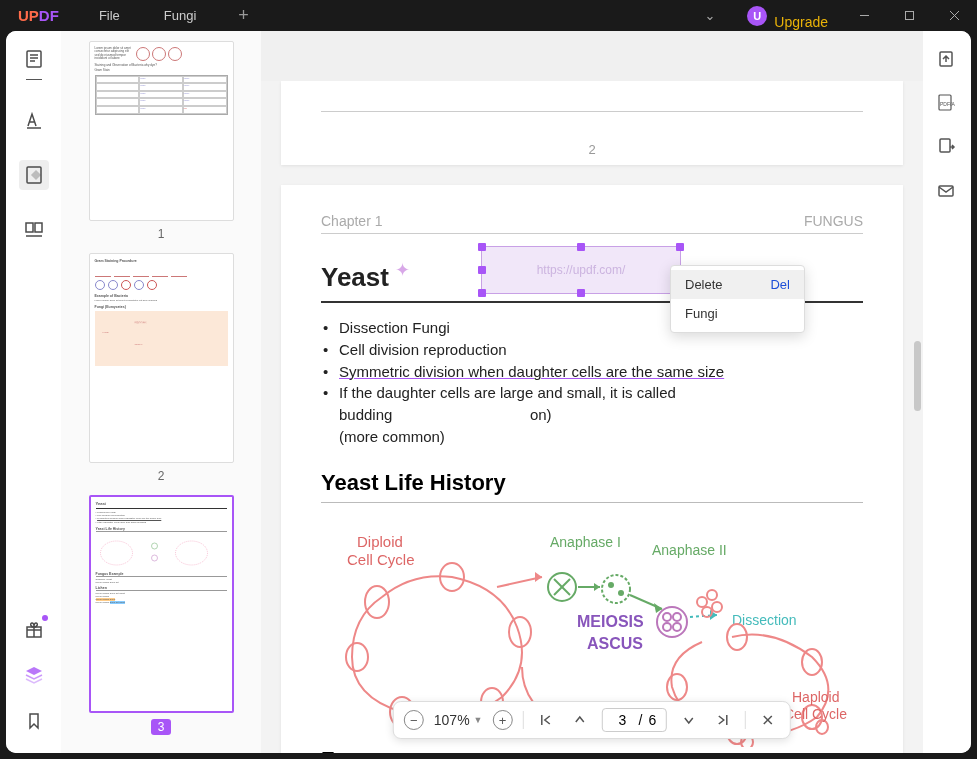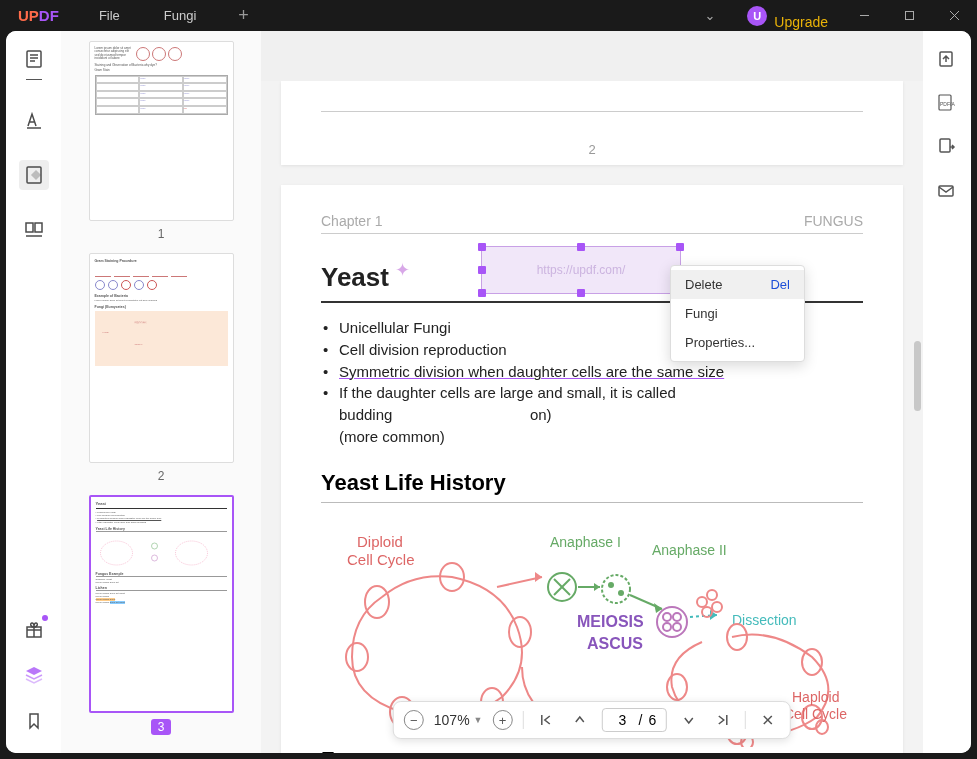--- a/index.html
+++ b/index.html
@@ -294,21 +294,21 @@
             <div class="hb-handle" style="left:-4px;top:calc(50% - 4px)"></div>
             <div class="hb-handle" style="right:-4px;top:calc(50% - 4px)"></div>
             <div class="hb-handle" style="left:-4px;bottom:-4px"></div>
             <div class="hb-handle" style="left:calc(50% - 4px);bottom:-4px"></div>
             <div class="hb-handle" style="right:-4px;bottom:-4px"></div>
           </div>
         </div>
         <div class="h-line"></div>
 
         <ul class="bullets">
-          <li>Unicellular Fungi</li>
+          <li>Dissection Fungi</li>
           <li>Cell division reproduction</li>
           <li><span class="underlined">Symmetric division when daughter cells are the same size</span></li>
           <li><span>If the daughter cells are large and small, it is called budding</span>&nbsp;&nbsp;&nbsp;&nbsp;&nbsp;&nbsp;&nbsp;&nbsp;&nbsp;&nbsp;&nbsp;&nbsp;&nbsp;&nbsp;&nbsp;&nbsp;&nbsp;&nbsp;&nbsp;&nbsp;&nbsp;&nbsp;&nbsp;&nbsp;&nbsp;&nbsp;&nbsp;&nbsp;&nbsp;&nbsp;&nbsp;&nbsp;&nbsp;<span>on)</span><br><span>(more common)</span></li>
         </ul>
 
         <div class="h3">Yeast Life History</div>
         <div class="thin-line"></div>
 
         <div class="diagram">
           <svg width="100%" height="100%" viewBox="0 0 540 230">
@@ -461,16 +461,13 @@
 </div>
 
 <div class="context-menu">
   <div class="cm-item hover">
     <span>Delete</span>
     <span class="cm-shortcut">Del</span>
   </div>
   <div class="cm-item">
     <span>Fungi</span>
   </div>
-  <div class="cm-item">
-    <span>Properties...</span>
-  </div>
 </div>
 
 </body></html>

